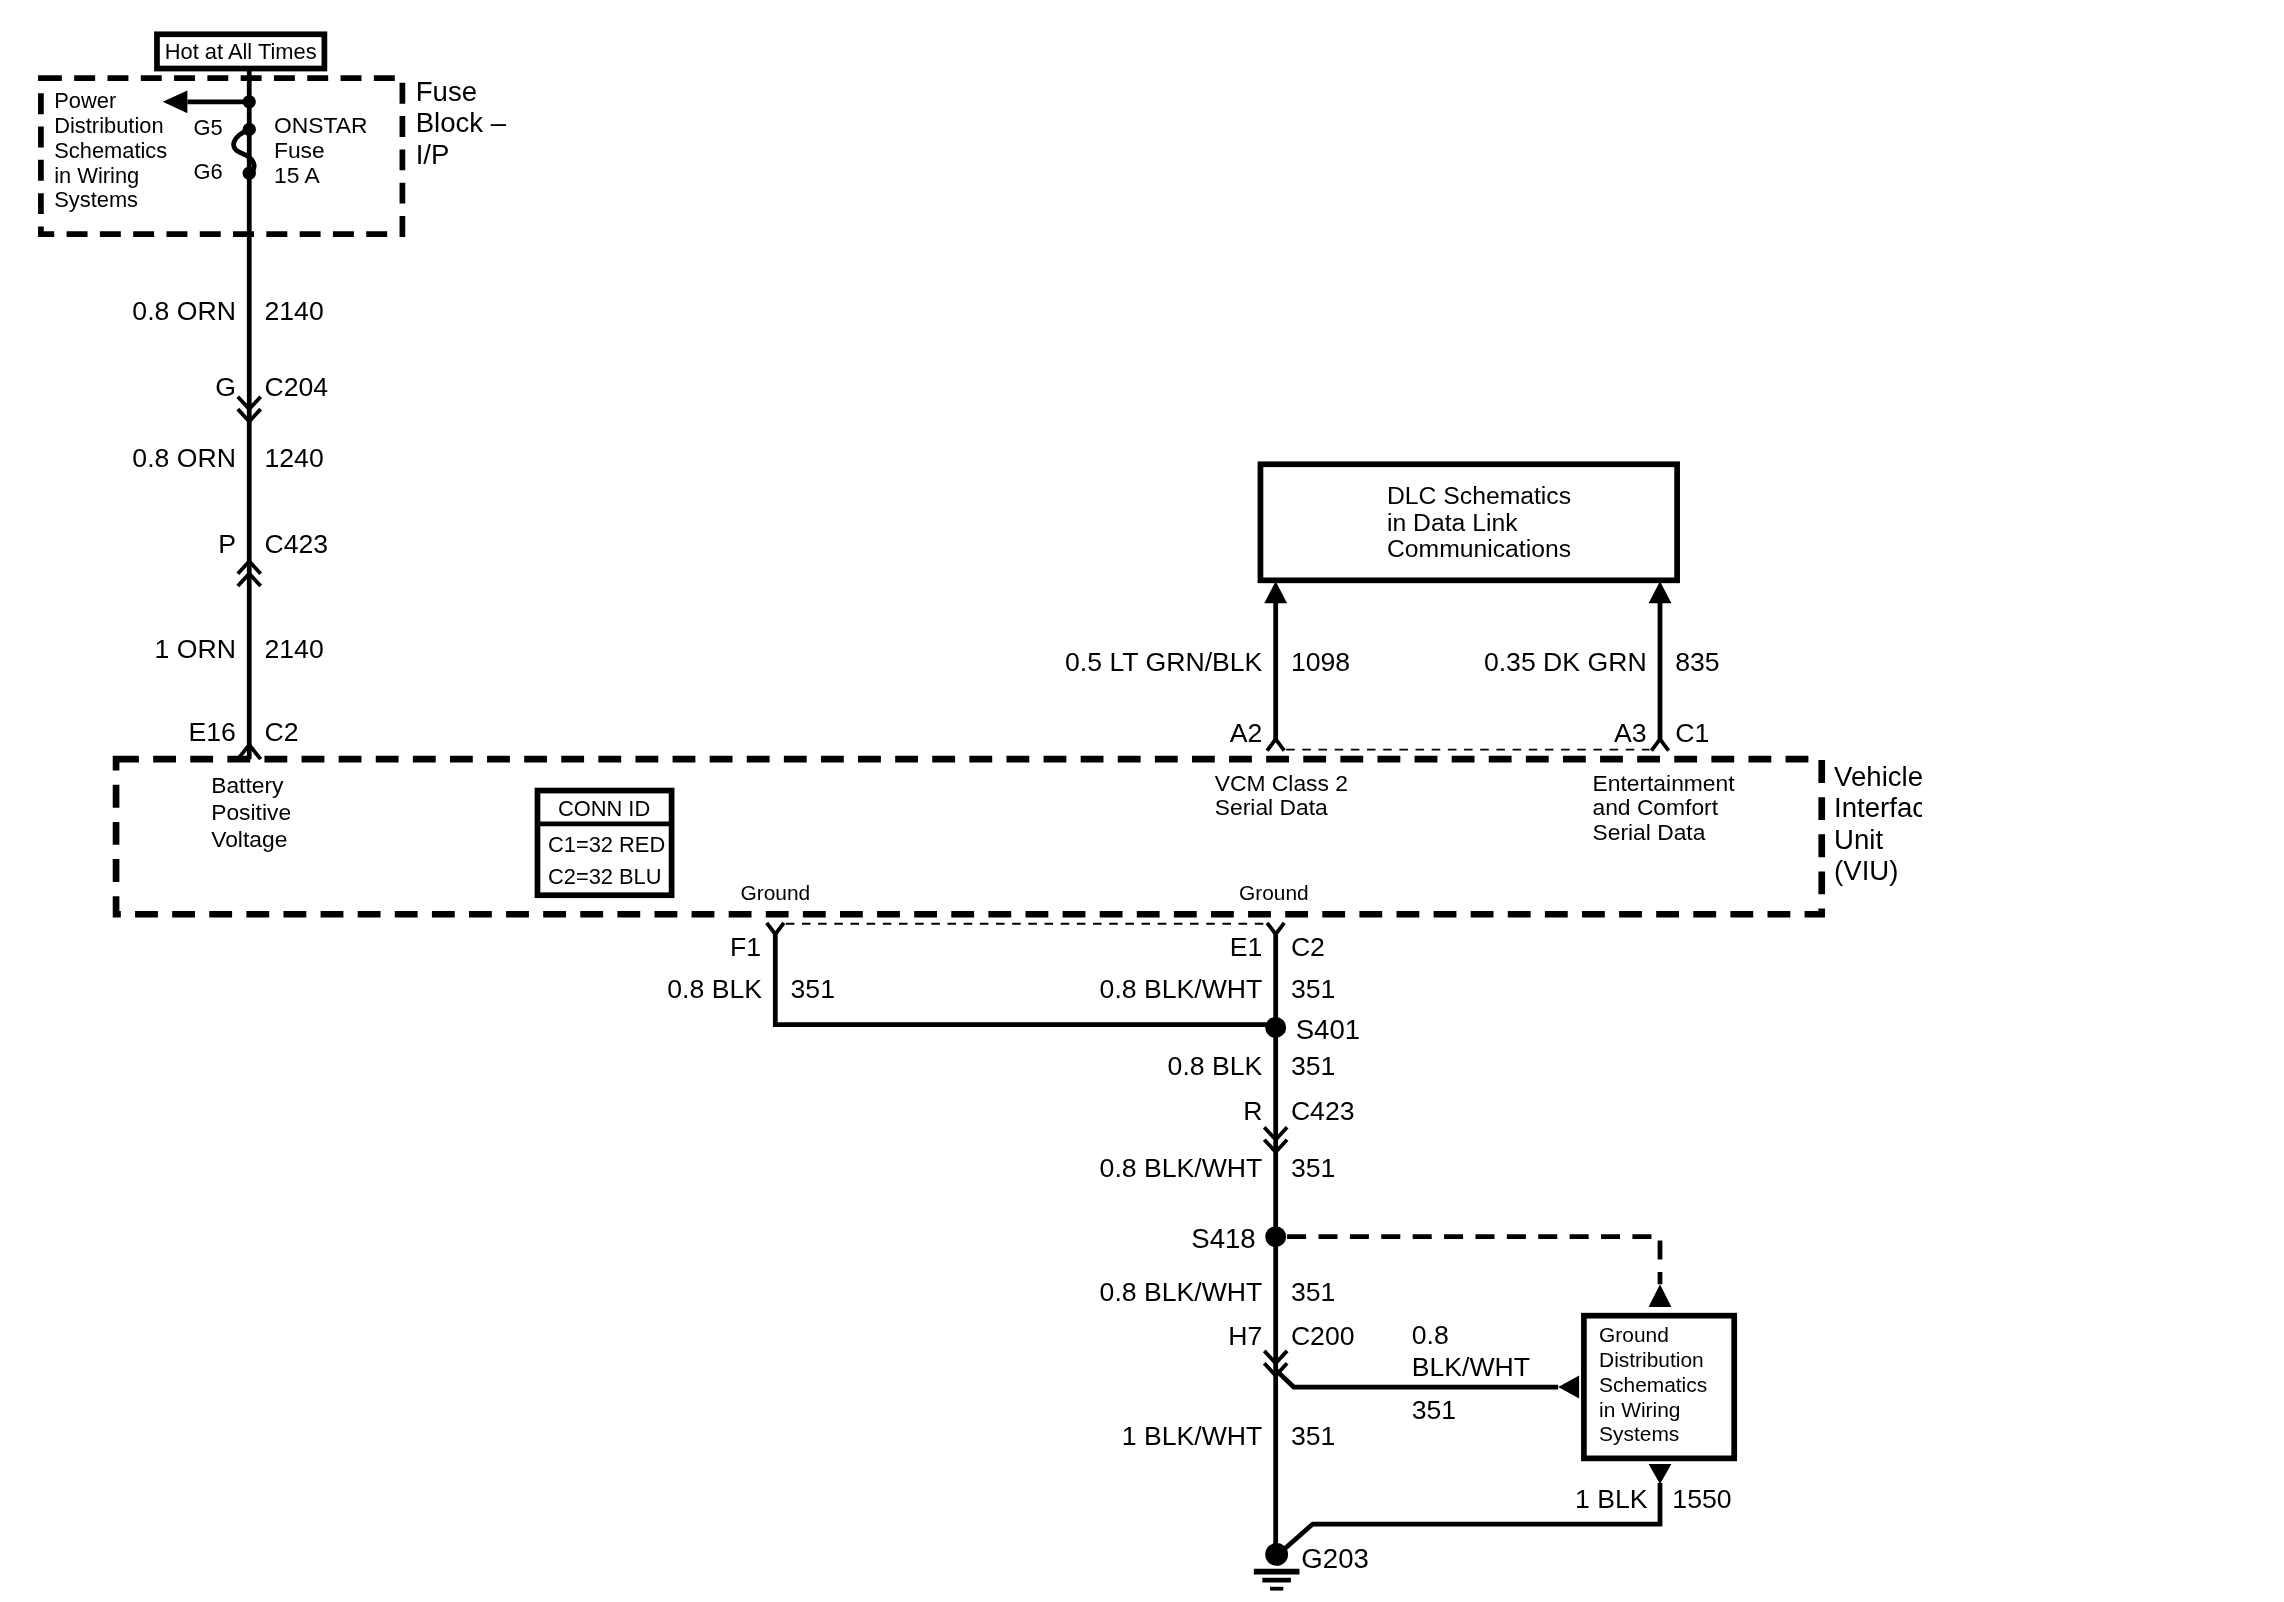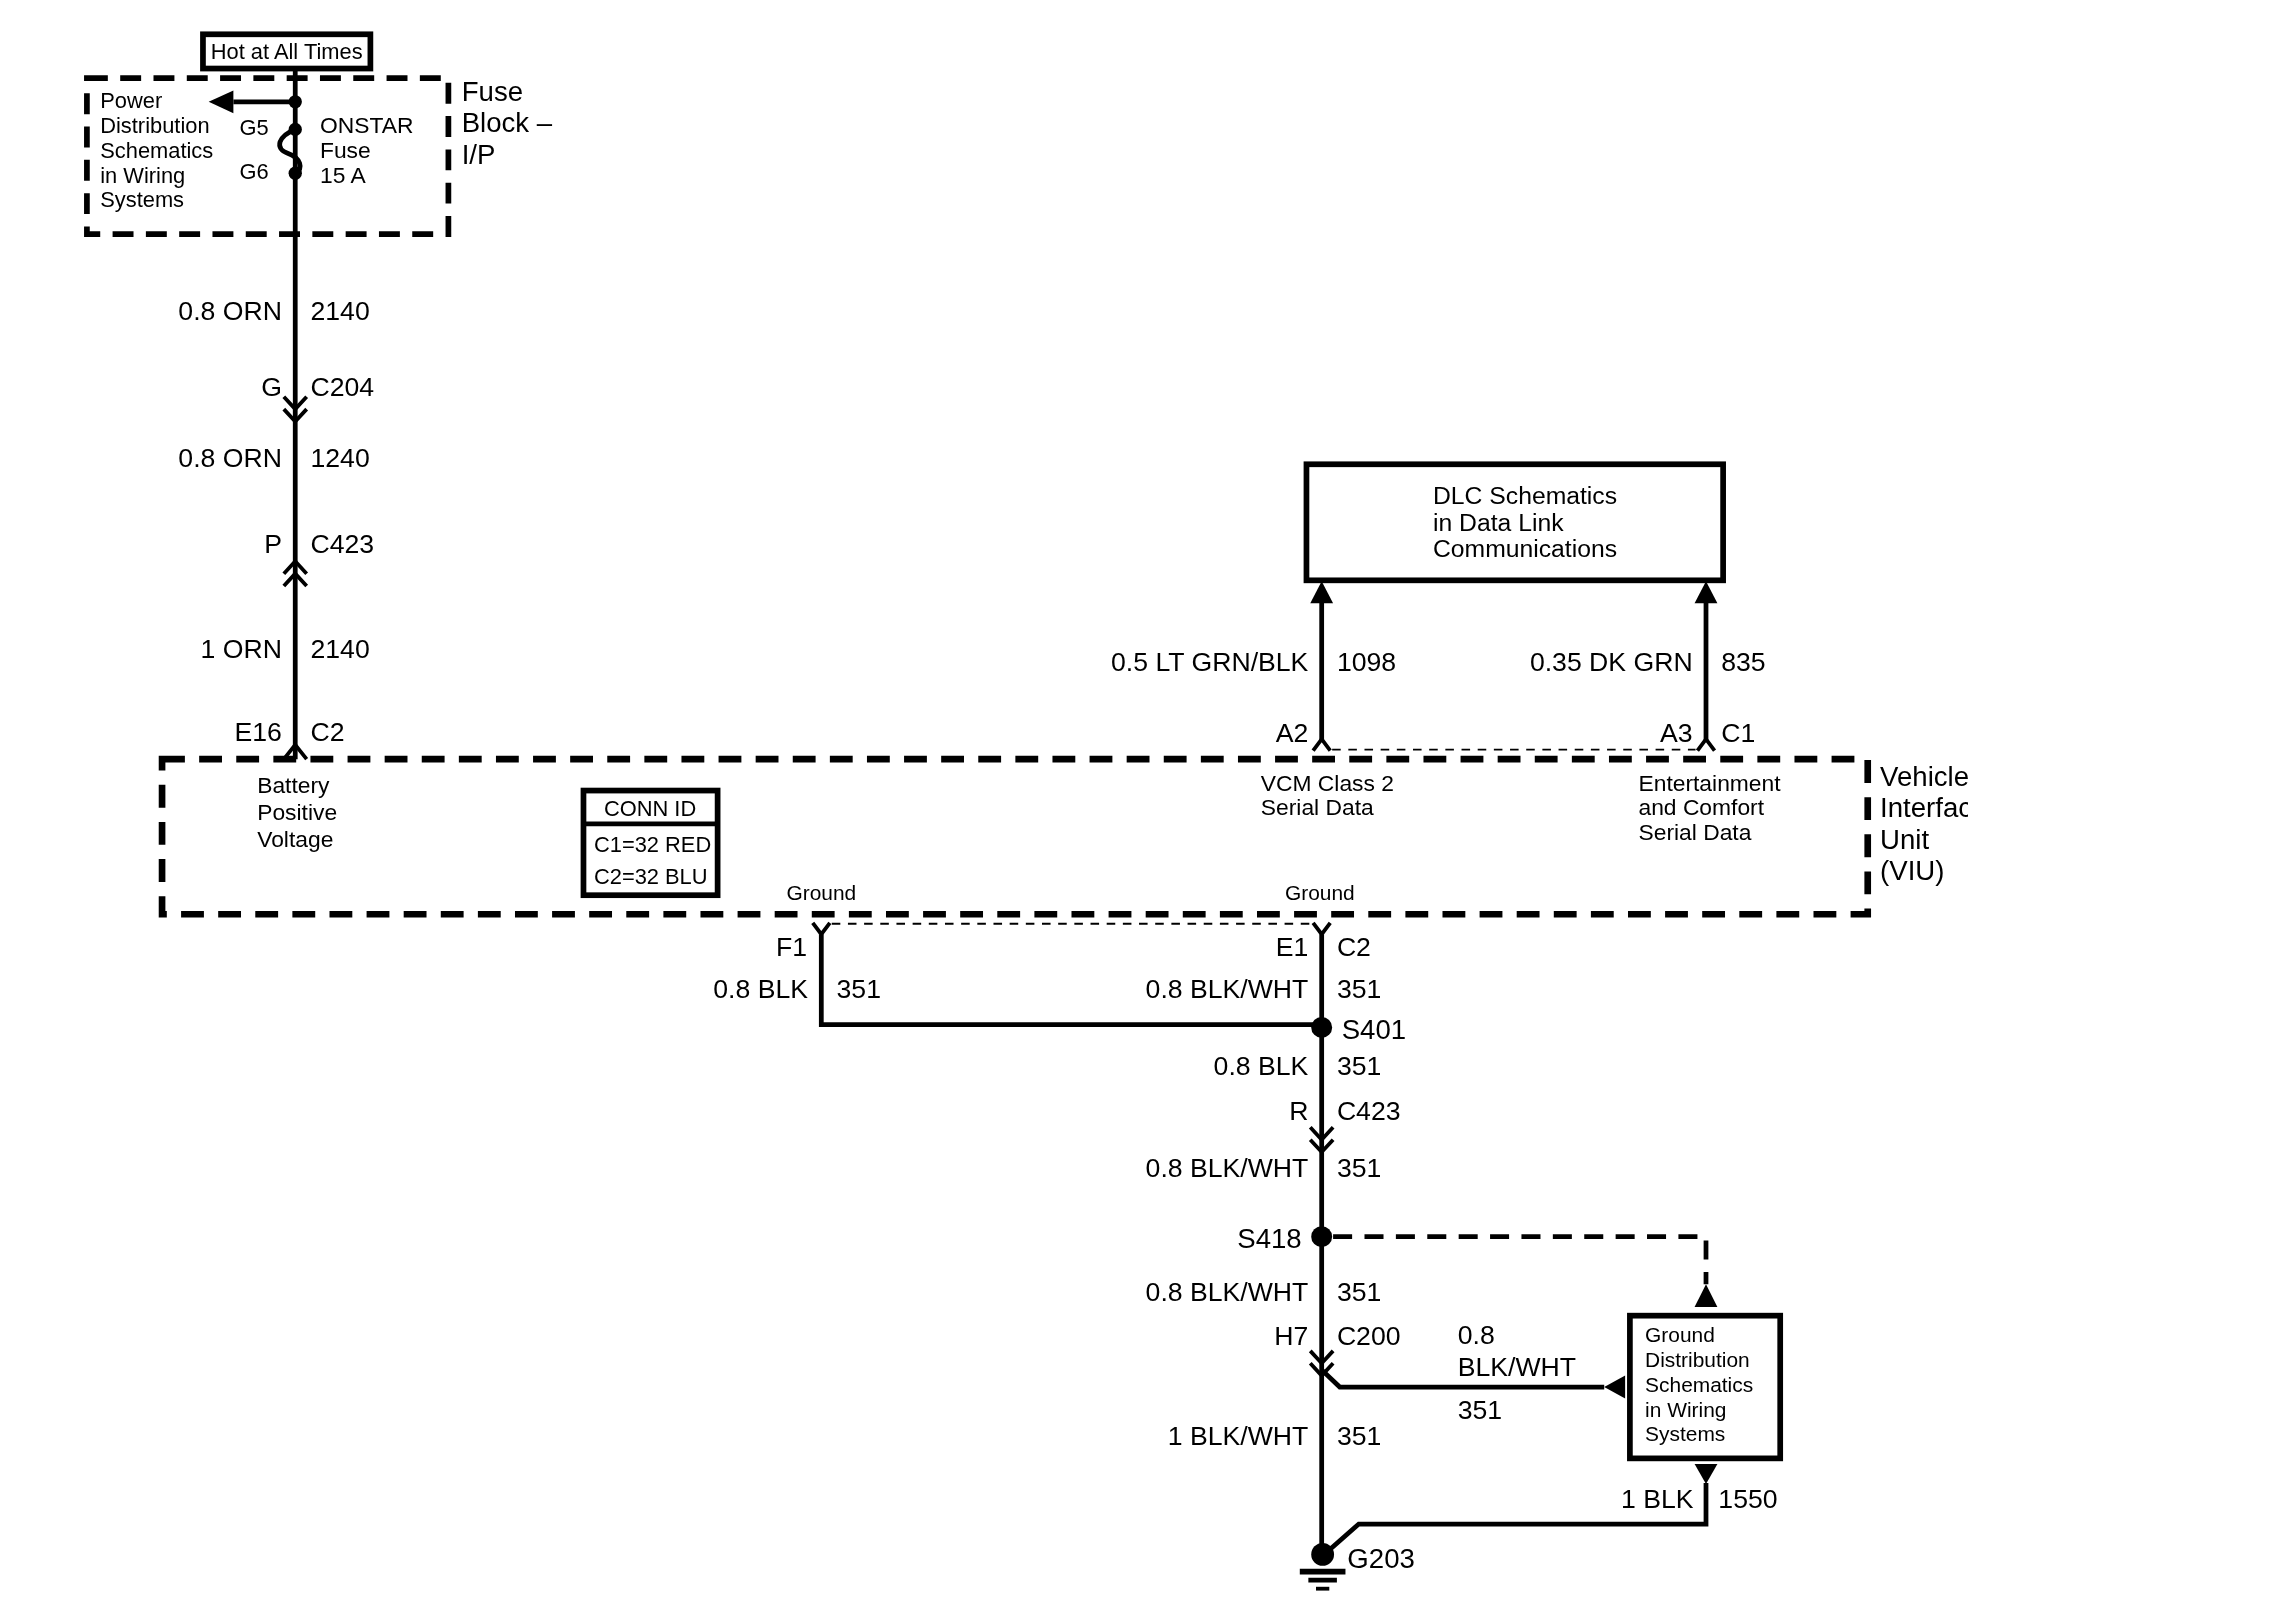--- a/index.html
+++ b/index.html
@@ -1,16 +1,16 @@
 <!DOCTYPE html>
 <html style="font-size:15px"><head>
 <meta charset="utf-8">
 <style>
   html,body{margin:0;padding:0;background:#ffffff;}
-  .stage{position:relative;width:1922px;height:1603px;background:#ffffff;overflow:hidden;margin-left:46px;}
+  .stage{position:relative;width:1922px;height:1603px;background:#ffffff;overflow:hidden;}
   svg{display:block;}
   svg text{font-family:"Liberation Sans","DejaVu Sans",sans-serif;fill:#000;}
   .t28{font-size:28px;}
   .t29{font-size:29px;}
   .t26{font-size:26px;}
   .t24{font-size:24px;}
   .t23{font-size:23px;}
   .t22{font-size:22px;}
   .t25{font-size:25px;}
   .end{text-anchor:end;}

